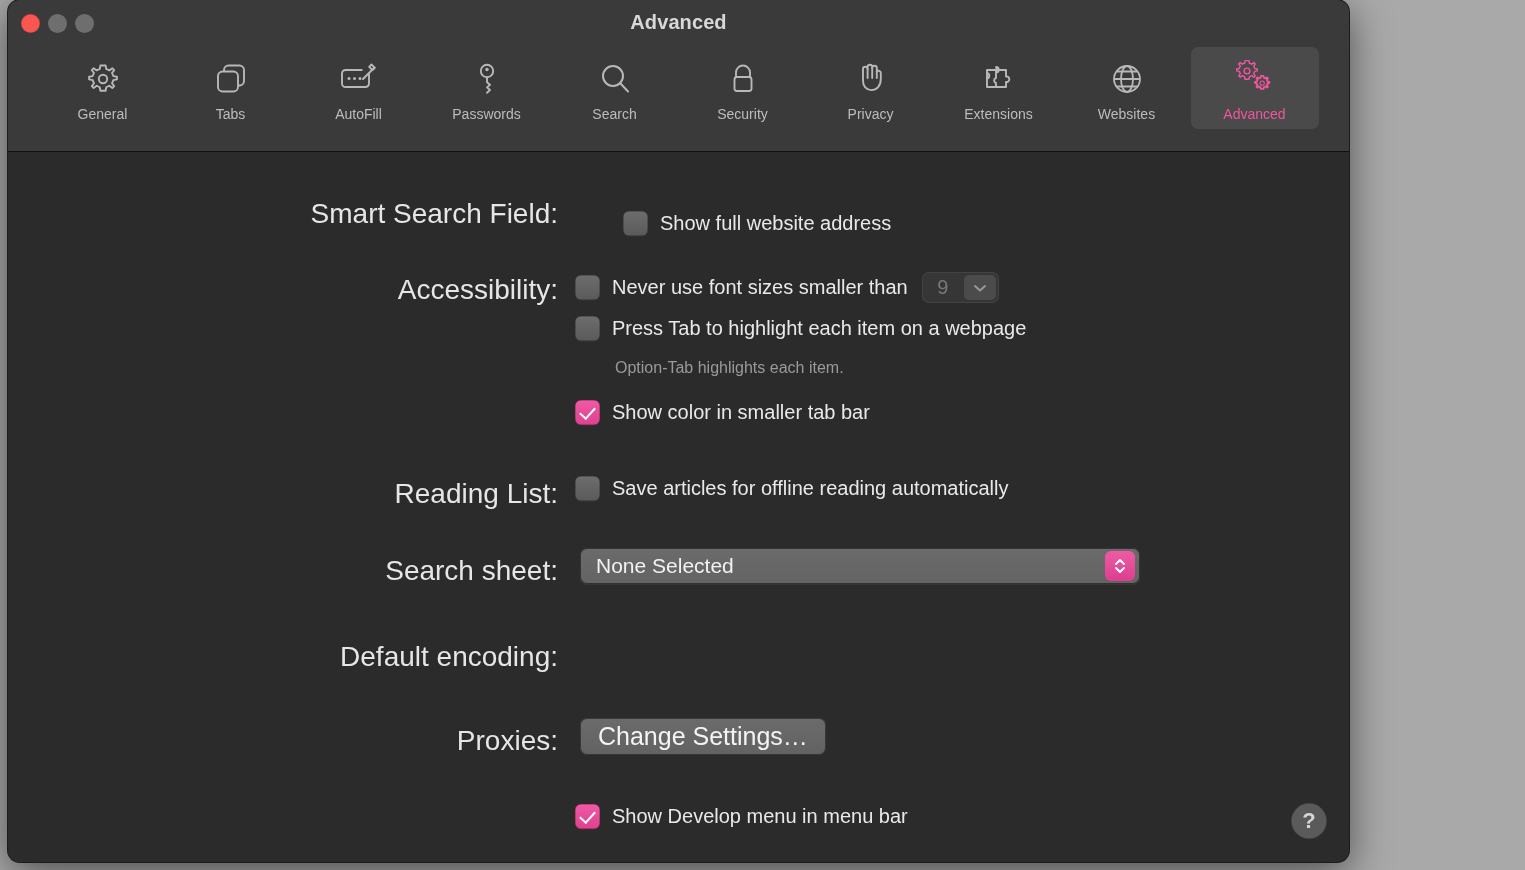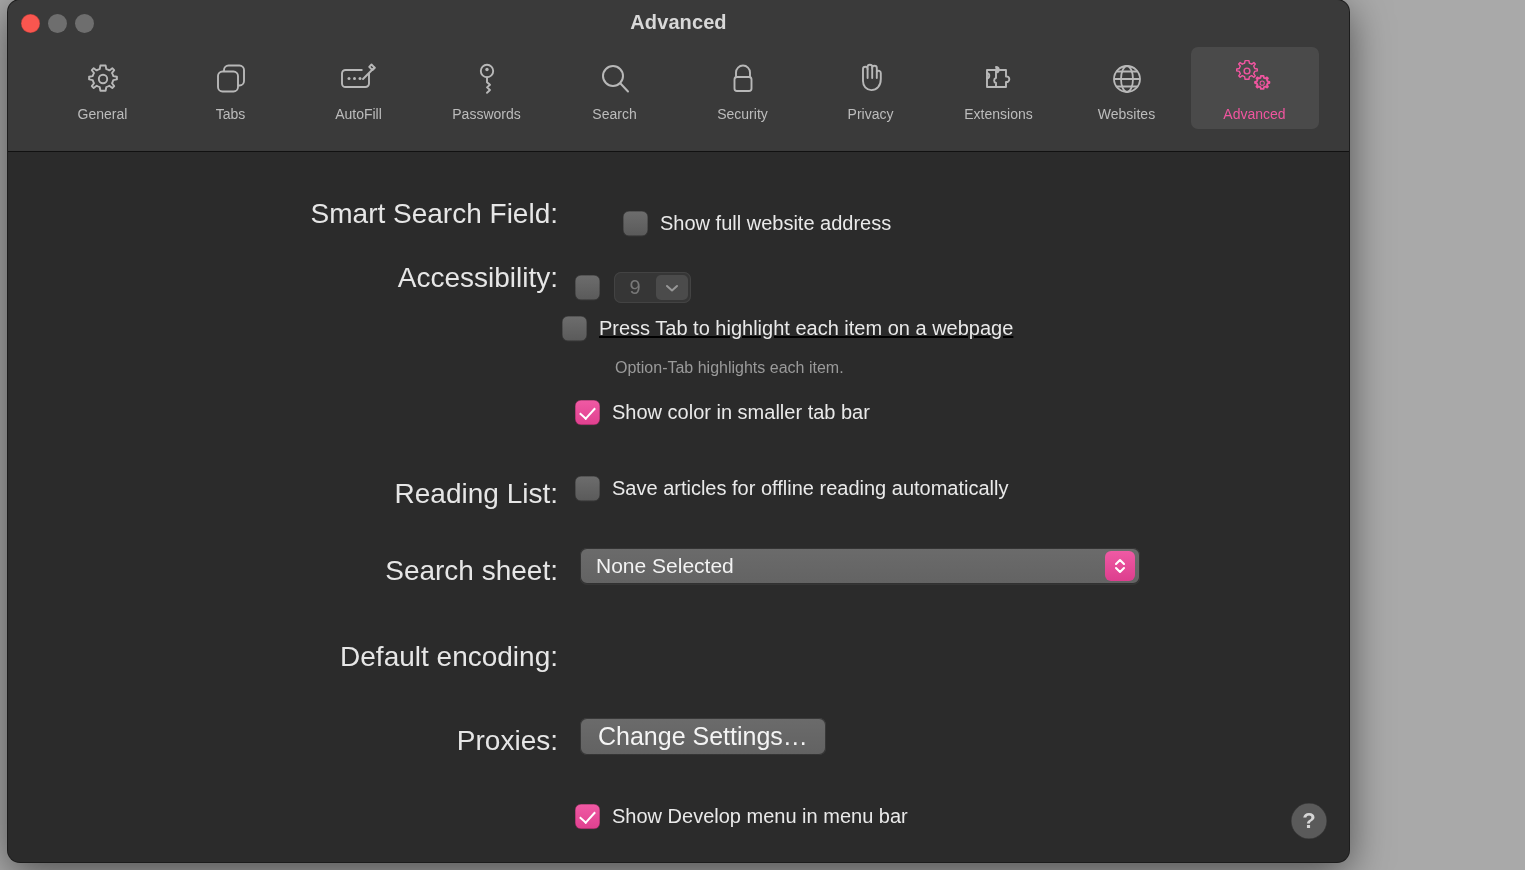--- a/index.html
+++ b/index.html
@@ -379,37 +379,38 @@
   <div class="content">
 
     <div class="row-label" style="left:120px; top:46px; width:430px;">Smart Search Field:</div>
     <div class="row" style="left:567px; top:59px;margin-left:48px;">
       <label class="cb-wrap">
         <span class="cb"></span>
         <span class="cb-text">Show full website address</span>
       </label>
     </div>
 
-    <div class="row-label" style="left:120px; top:110px; width:430px;">Accessibility:</div>
+    <div class="row-label" style="left:120px; top:122px; width:430px;">Accessibility:</div>
 
     <div class="row" style="left:567px; top:120px;">
       <label class="cb-wrap">
         <span class="cb"></span>
+        <span class="cb-text">Never use font sizes smaller than</span>
       </label>
       <span class="stepper">
         <span class="val">9</span>
         <span class="chev">
           <svg width="14" height="10" viewBox="0 0 14 10" fill="none" stroke="#9e9e9e" stroke-width="2" stroke-linecap="round" stroke-linejoin="round">
             <path d="M2 3 L7 7.5 L12 3"></path>
           </svg>
         </span>
       </span>
     </div>
 
-    <div class="row" style="left:554px; top:164px;text-decoration:underline;">
+    <div class="row" style="left:567px; top:164px;">
       <label class="cb-wrap">
         <span class="cb"></span>
         <span class="cb-text">Press Tab to highlight each item on a webpage</span>
       </label>
     </div>
 
     <div class="row" style="left:607px; top:207px;">
       <span class="cb-text sub">Option-Tab highlights each item.</span>
     </div>
 

